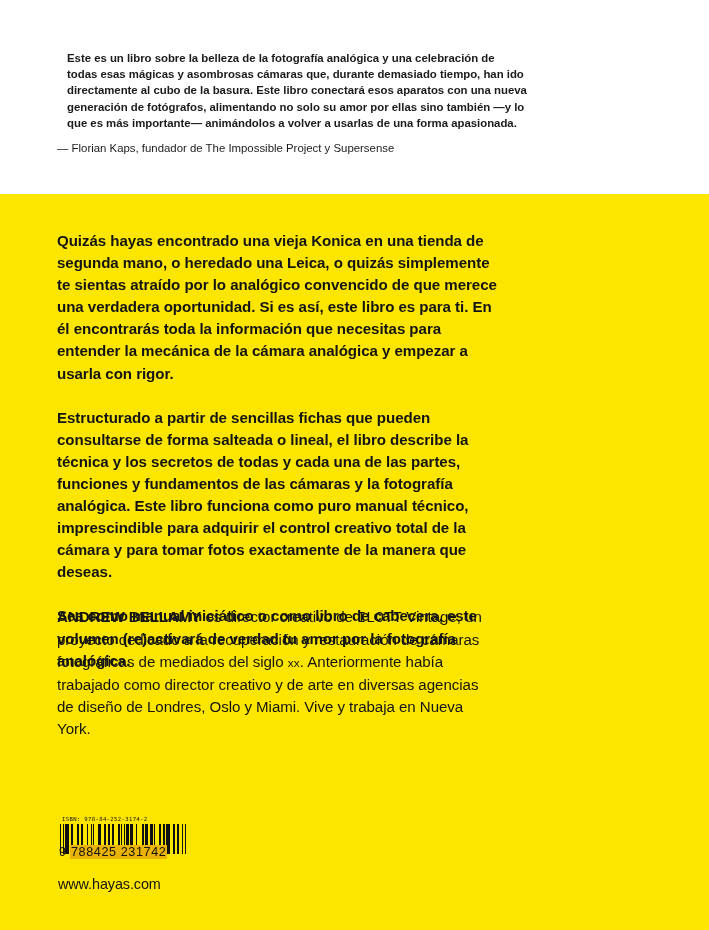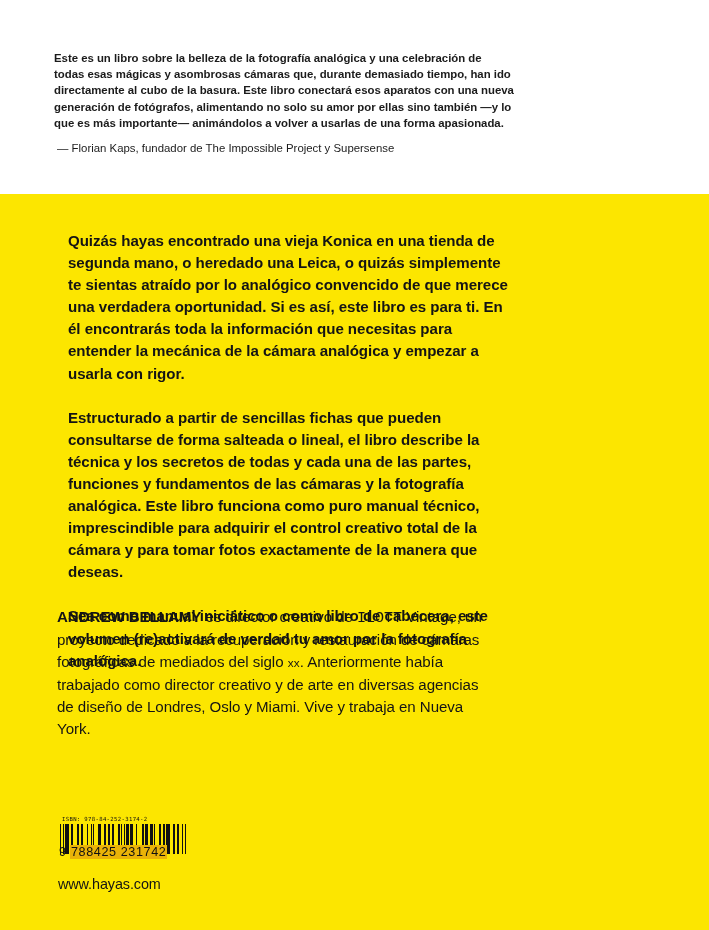--- a/index.html
+++ b/index.html
@@ -28,21 +28,21 @@
     left: 0;
     top: 0;
     width: 709px;
     height: 194px;
     background: #ffffff;
     box-sizing: border-box;
   }
 
   .quote-text {
     position: absolute;
-    left: 54px;
+    left: 67px;
     top: 50px;
     width: 460px;
     font-size: 11.4px;
     line-height: 16.2px;
     font-weight: bold;
     color: #1b1b1b;
     letter-spacing: -0.02px;
     text-align: left;
   }
 
@@ -66,21 +66,20 @@
     height: 736px;
     background: #fce600;
   }
 
   .body-copy {
     position: absolute;
     left: 57px;
     top: 36px;
     width: 440px;
     color: #141414;
-    margin-left: 11px;
   }
 
   .para {
     font-size: 15.1px;
     line-height: 22.1px;
     font-weight: bold;
     margin: 0 0 22px 0;
     letter-spacing: -0.05px;
   }
 

